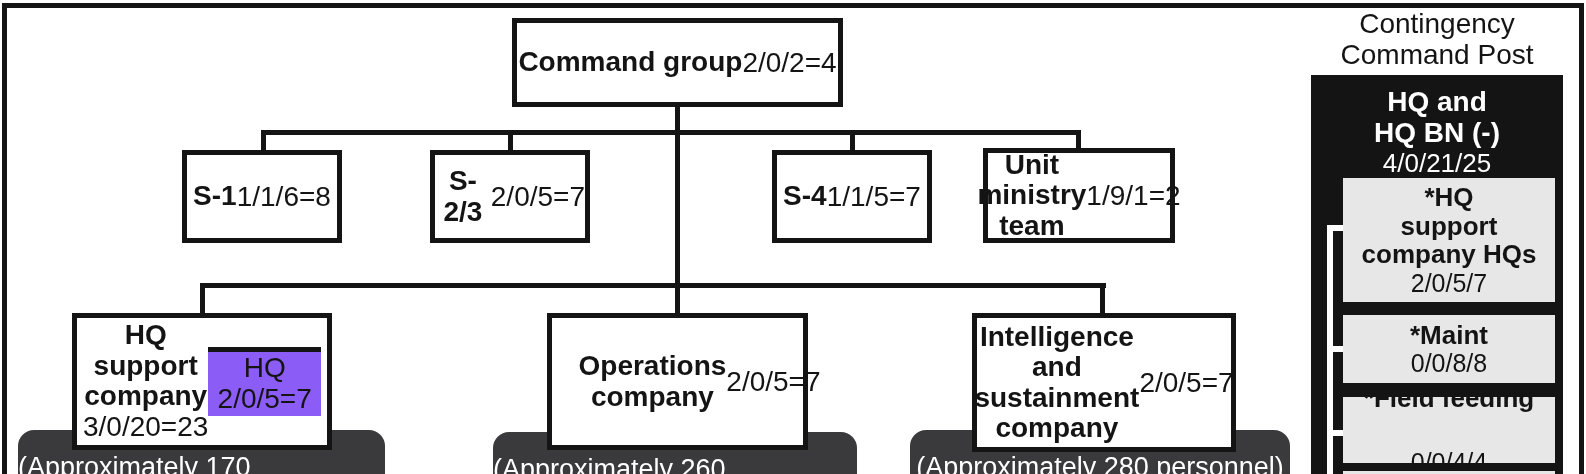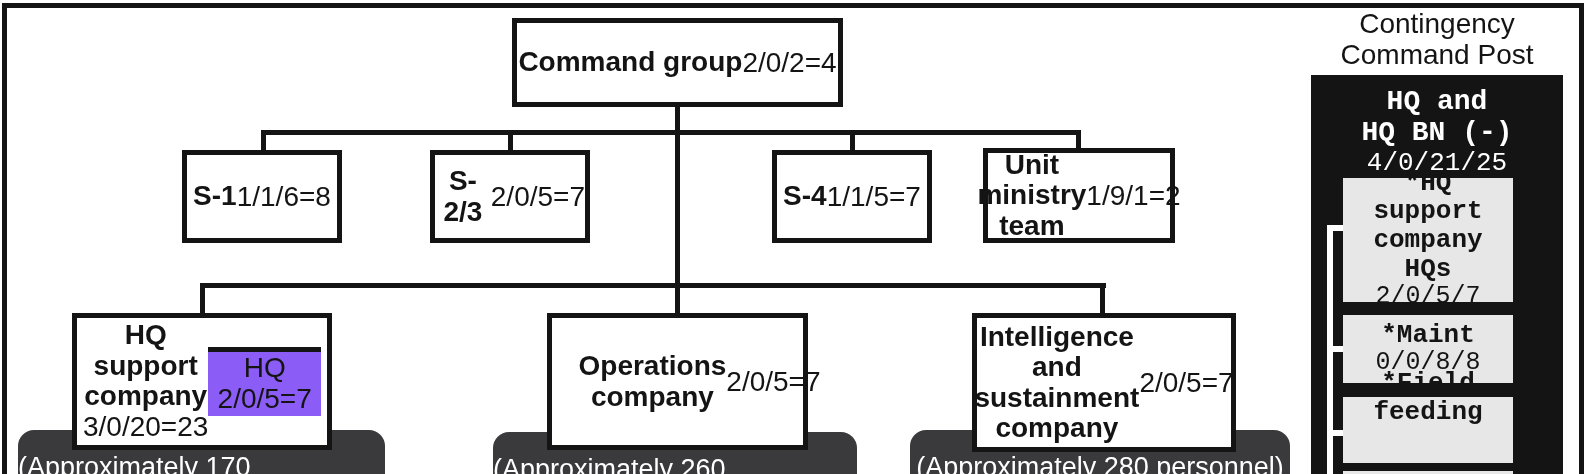--- a/index.html
+++ b/index.html
@@ -13,25 +13,25 @@
             text-align:center;z-index:3;}
   .unit-name{font-weight:bold;font-size:28px;line-height:1.08;white-space:pre-line;}
   .unit-strength{font-size:28px;line-height:1.12;white-space:pre-line;}
   .sub-row{width:100%;border-top:5px solid #141414;font-size:28px;line-height:1.1;
            text-align:center;padding:1px 0 2px 0;background:#8b5cf6;}
   .dark-note{position:absolute;background:#3a3a3c;border-radius:16px;z-index:2;
              display:flex;justify-content:center;align-items:flex-start;
              color:#ffffff;font-size:27px;padding-top:22px;box-sizing:border-box;height:70px;}
   .panel-title{position:absolute;left:1311px;top:8px;width:252px;text-align:center;
                font-size:28px;line-height:1.12;white-space:pre-line;z-index:3;}
-  .panel{position:absolute;left:1311px;top:75px;width:252px;height:399px;background:#141414;z-index:3;font-family:Liberation Mono, monospace;}
+  .panel{position:absolute;left:1311px;top:75px;width:252px;height:399px;background:#141414;z-index:3;}
   .panel-header{position:absolute;left:0;top:12px;width:100%;text-align:center;color:#ffffff;}
   .panel-header .hq-name{font-weight:bold;font-size:28px;line-height:1.1;white-space:pre-line;}
   .panel-header .hq-strength{font-size:26px;line-height:1.15;}
-  .gray-box{position:absolute;left:32px;width:170px;background:#e7e7e7;
+  .gray-box{position:absolute;left:32px;width:212px;background:#e7e7e7;
             display:flex;flex-direction:column;align-items:center;justify-content:center;
             text-align:center;color:#141414;}
   .gray-name{font-weight:bold;font-size:26px;line-height:1.1;white-space:pre-line;}
   .gray-strength{font-size:25px;line-height:1.12;}
   .bracket{position:absolute;background:#ffffff;}
 </style>
 </head>
 <body>
 
 <div class="canvas">

